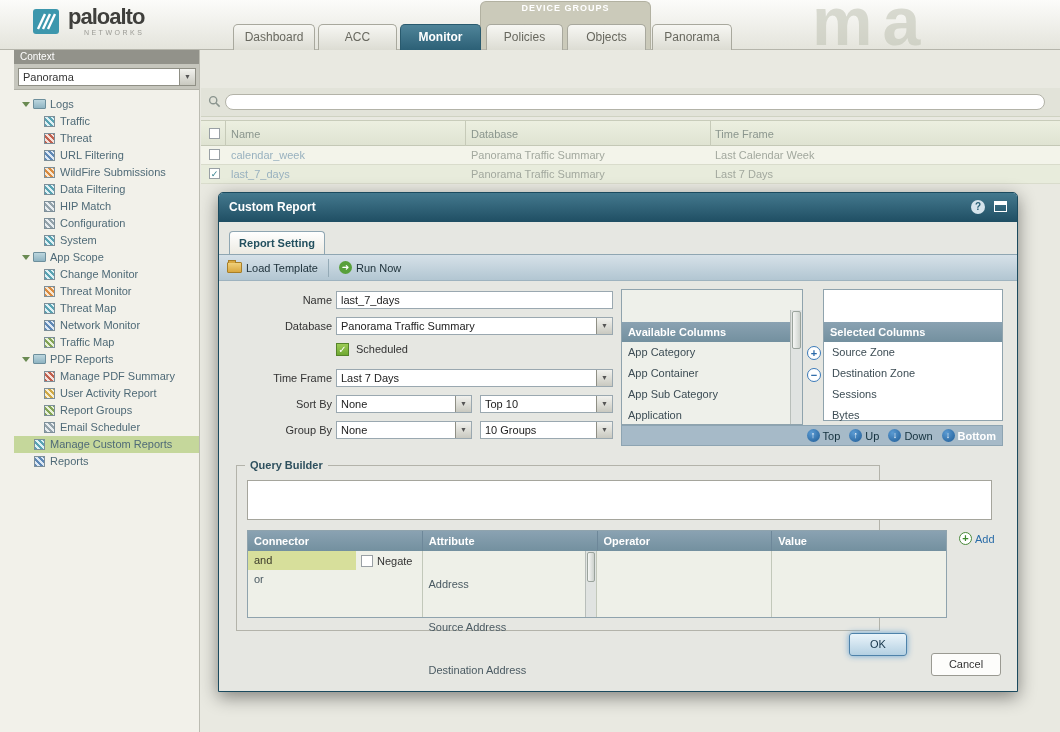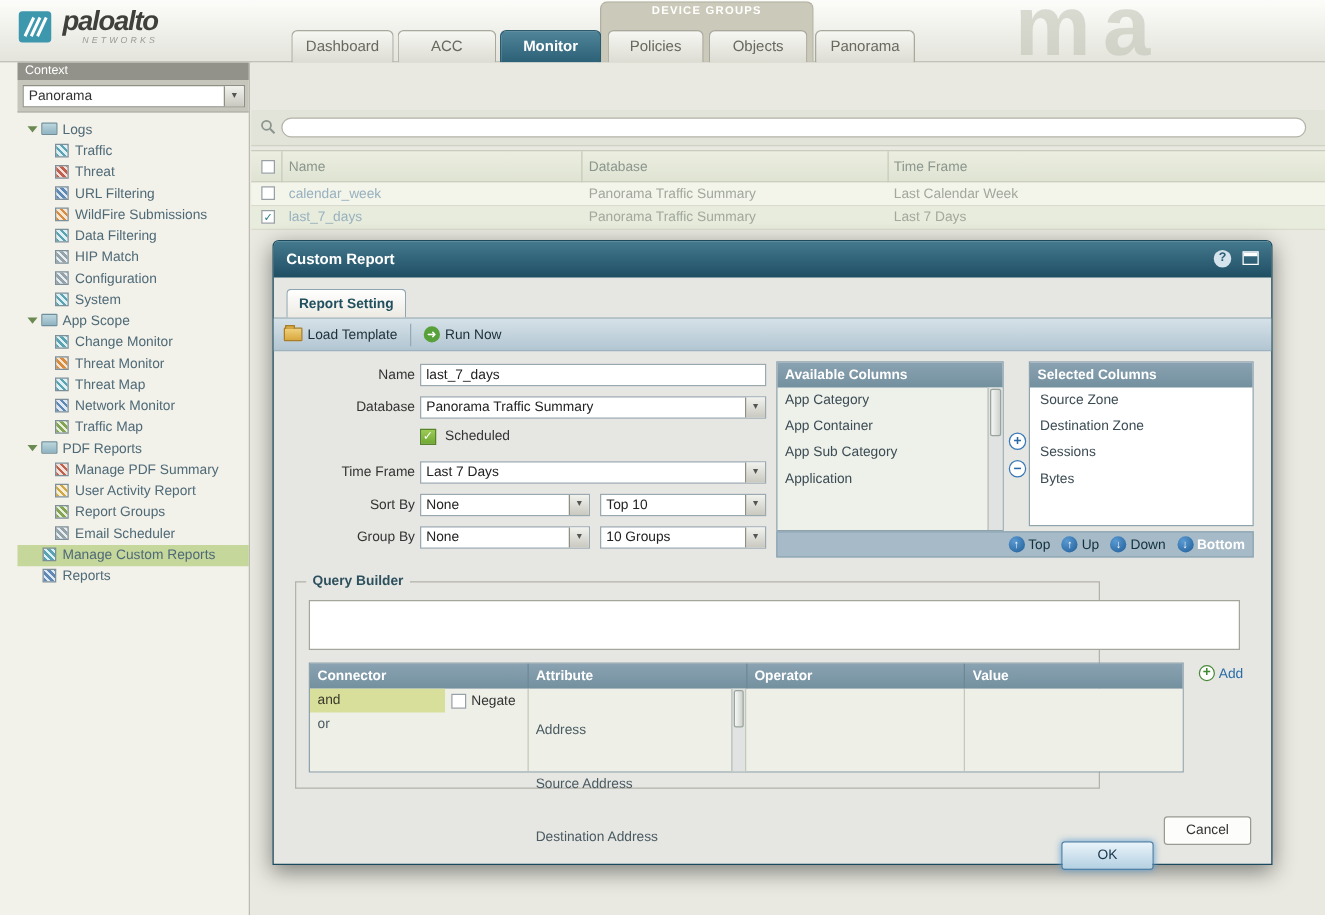--- a/index.html
+++ b/index.html
@@ -4,21 +4,21 @@
 <style>
 * { margin:0; padding:0; box-sizing:border-box; }
 body { font-family:"Liberation Sans","DejaVu Sans",sans-serif; font-size:11px; background:#e9e9e1; }
 .screen { position:relative; width:1060px; height:732px; background:#e9e9e1; overflow:hidden; }
 
 
 .header { position:absolute; left:0; top:0; width:1060px; height:50px;
   background:linear-gradient(#fcfcfa,#e4e4dc); border-bottom:1px solid #b5b5ab; }
 .watermark { position:absolute; left:812px; top:-18px; font-size:68px; font-weight:bold;
   color:#bfc2b3; opacity:.55; letter-spacing:10px; }
-.logo { position:absolute; left:14px; top:6px; display:flex; align-items:flex-end; gap:6px;font-style:italic; }
+.logo { position:absolute; left:32px; top:6px; display:flex; align-items:flex-end; gap:6px; }
 .brand { font-size:22px; font-weight:bold; color:#3f3f3c; letter-spacing:-1px; line-height:1; }
 .brand-sub { font-size:7px; letter-spacing:2.5px; color:#9a9a94; text-align:right; margin-top:1px; }
 .device-groups { position:absolute; left:480px; top:1px; width:171px; height:48px;
   background:#cbcaba; border:1px solid #b2b1a1; border-bottom:none; border-radius:6px 6px 0 0; }
 .device-groups-label { text-align:center; color:#fff; font-size:9px; font-weight:bold;
   letter-spacing:1px; line-height:13px; }
 .tab { position:absolute; top:24px; height:26px; line-height:25px; text-align:center; font-size:12px;
   color:#68685f; background:linear-gradient(#f7f7f3,#dcdcd3); border:1px solid #a8a89d;
   border-bottom:none; border-radius:5px 5px 0 0; }
 .tab.active { background:linear-gradient(#4f8499,#2c6076); color:#fff; font-weight:bold; border-color:#295a6e; }
@@ -106,21 +106,21 @@
 .ffield { position:absolute; height:18px; background:#fff; border:1px solid #9aa8b0; line-height:16px;
   padding-left:4px; color:#222; }
 .fselect { padding-right:18px; }
 .cb-sched { position:absolute; left:117px; top:150px; width:13px; height:13px;
   background:linear-gradient(#9ccb55,#6fa832); border:1px solid #55842a; color:#fff;
   font-size:10px; line-height:12px; text-align:center; }
 .cb-sched::after { content:"✓"; }
 .sched-label { position:absolute; left:137px; top:150px; line-height:13px; color:#333; }
 .panel { position:absolute; border:1px solid #8fa3ad; }
 .panel-hd { height:20px; background:linear-gradient(#8aa2b2,#73909f); color:#fff; font-weight:bold;
-  line-height:20px; padding-left:6px; }
+  line-height:20px; padding-left:6px;margin-top:32px; }
 .avail { left:402px; top:96px; width:182px; height:136px; background:#eef0ea; }
 .avail-item { line-height:21px; padding-left:6px; color:#3c4c54; }
 .selcols { left:604px; top:96px; width:180px; height:132px; background:#fff; }
 .sel-item { line-height:21px; padding-left:8px; color:#3c4c54; }
 .vscroll { position:absolute; right:0; top:20px; width:12px; bottom:0; background:#e0e3e1; border-left:1px solid #b8beba; }
 .vthumb { position:absolute; left:1px; top:1px; width:9px; height:38px;
   background:linear-gradient(90deg,#f6f7f5,#cdd2cd); border:1px solid #9aa39c; border-radius:2px; }
 .pm { position:absolute; width:14px; height:14px; border-radius:50%; background:#fff;
   border:1px solid #3a79b8; color:#2a69a8; font-size:11px; font-weight:bold; text-align:center; line-height:12px; }
 #pm-plus { left:588px; top:153px; } #pm-minus { left:588px; top:175px; }
@@ -148,21 +148,21 @@
 .or-cell { line-height:19px; padding-left:6px; color:#4a5a62; }
 .negate-label { margin-left:4px; color:#333; }
 .attr-item { line-height:19px; padding-left:6px; color:#4a5a62;margin-top:24px; }
 .attr-scroll { position:absolute; right:0; top:0; width:11px; height:66px; background:#e0e3e1; border-left:1px solid #b8beba; }
 .attr-thumb { position:absolute; left:1px; top:1px; width:8px; height:30px;
   background:linear-gradient(90deg,#f6f7f5,#cdd2cd); border:1px solid #9aa39c; border-radius:2px; }
 .qb-add { position:absolute; left:722px; top:66px; display:flex; align-items:center; gap:3px; }
 .add-ic { width:13px; height:13px; border-radius:50%; background:#fff; border:1px solid #4a8a3a;
   color:#3f8a2f; font-weight:bold; text-align:center; line-height:11px; font-size:11px; }
 .add-label { color:#2a6ca8; }
-.btn-ok { position:absolute; left:630px; top:480px; width:74px; height:23px;
+.btn-ok { position:absolute; left:630px; top:440px; width:58px; height:23px;
   background:linear-gradient(#eaf4fa,#b4d0e2); border:1px solid #4e82aa; border-radius:3px;
   box-shadow:0 0 6px rgba(100,160,210,.95); text-align:center; line-height:21px; color:#16354a; }
 .btn-cancel { position:absolute; left:712px; top:460px; width:70px; height:23px; background:#fdfdfb;
   border:1px solid #9a9a92; border-radius:3px; text-align:center; line-height:21px; color:#333; }
 </style>
 </head>
 <body>
 
 <div class="screen">
 

